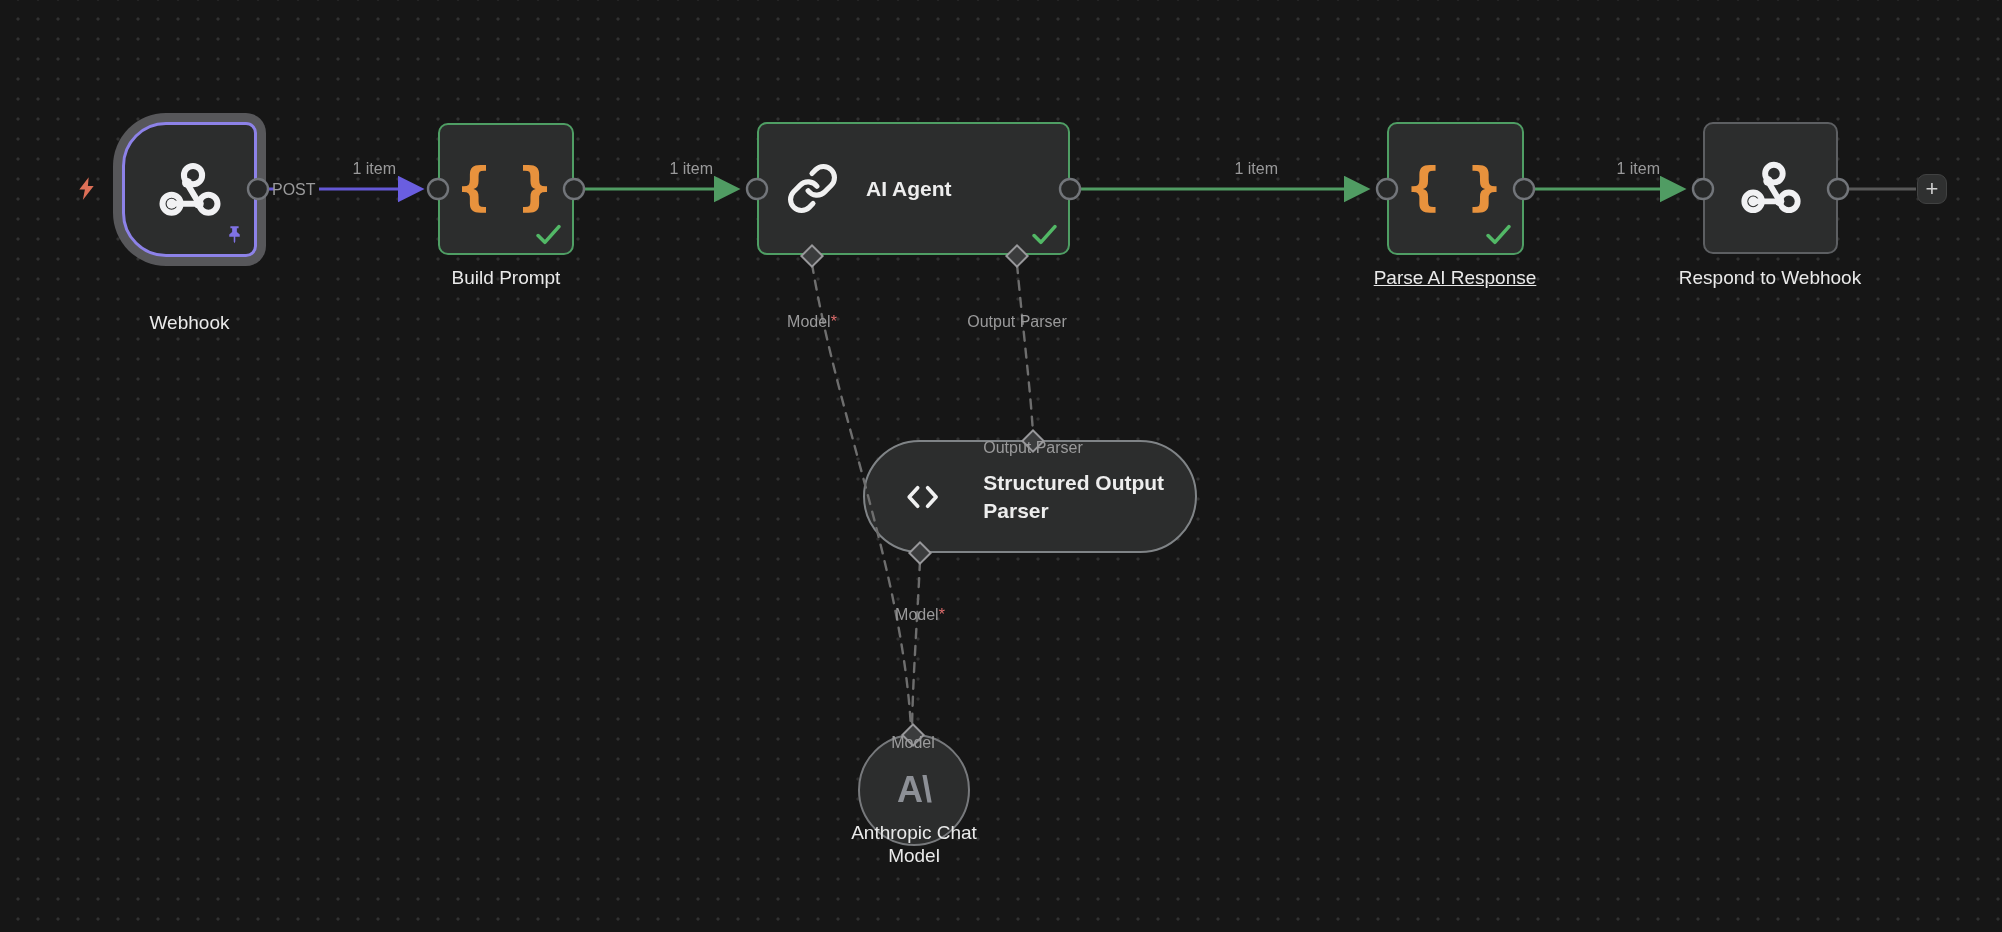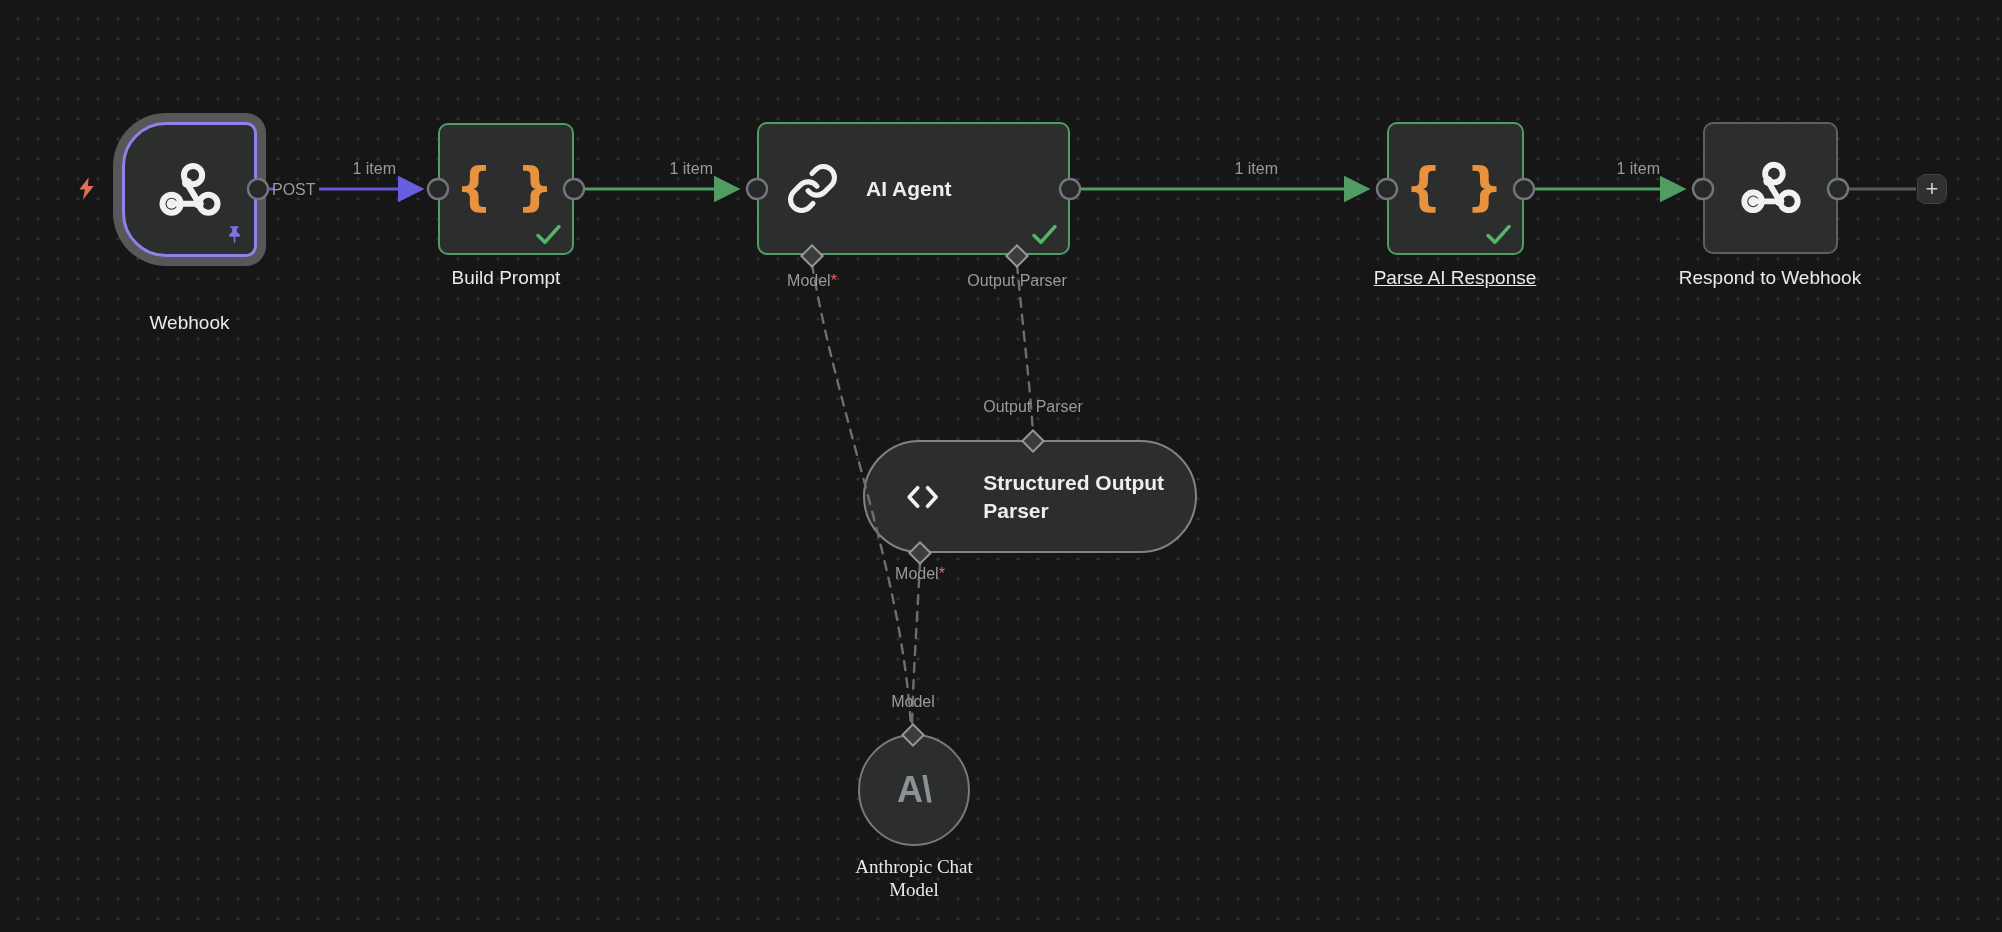--- a/index.html
+++ b/index.html
@@ -15,21 +15,21 @@
         display:flex;align-items:center;justify-content:center;}
   .node-sq{border:2.5px solid #4f9e64;border-radius:10px;}
   .node-webhook{border:3px solid #8d82e8;border-radius:44px 11px 11px 44px;
                 box-shadow:0 0 0 9px #57575a;}
   .node-plain{border:2.5px solid #5d5f62;border-radius:10px;}
   .node-pill{border:2px solid #808487;border-radius:58px;justify-content:flex-start;}
   .node-circle{border:2px solid #77797c;border-radius:50%;}
   .node-label{position:absolute;z-index:2;color:#eaeaea;font-size:19px;font-weight:500;
               text-align:center;line-height:23px;}
   .edge-label{position:absolute;z-index:6;color:#9a9a9b;font-size:16px;text-align:right;}
-  .port-label{position:absolute;z-index:6;color:#9a9a9b;font-size:16px;text-align:center;}
+  .port-label{position:absolute;z-index:6;color:#9a9a9b;font-size:16px;text-align:center;margin-top:41px;}
   .req{color:#e06e6e;}
   .inner-title{color:#ededed;font-size:21px;font-weight:600;text-align:center;}
   .code-glyph{font-weight:700;font-size:52px;letter-spacing:3px;color:#e8923d;
               padding-bottom:6px;font-family:"DejaVu Sans",sans-serif;}
   .check{position:absolute;right:11px;bottom:8px;width:25px;height:21px;}
   .pin{position:absolute;right:9px;bottom:9px;width:21px;height:21px;}
   .bolt{position:absolute;left:76px;top:175px;width:21px;height:27px;z-index:2;}
   .plus-btn{position:absolute;left:1917px;top:174px;width:30px;height:30px;z-index:2;
             box-sizing:border-box;background:#2f3030;border:1px solid #414242;border-radius:9px;
             color:#d0d0d0;font-size:22px;line-height:27px;text-align:center;cursor:pointer;}
@@ -168,21 +168,21 @@
   </div>
   <div class="port-label" style="left:958px;top:398px;width:150px;">Output Parser</div>
   <div class="port-label" style="left:870px;top:565px;width:100px;">
     <span>Model</span><span class="req">*</span>
   </div>
 
   <div class="node node-circle" style="left:858px;top:734px;width:112px;height:112px;">
     <span class="anthropic-glyph">A\</span>
   </div>
   <div class="port-label" style="left:863px;top:693px;width:100px;">Model</div>
-  <div class="node-label" style="left:829px;top:855px;width:170px;font-family:Liberation Serif, serif;">Anthropic Chat Model</div>
+  <div class="node-label" style="left:829px;top:821px;width:170px;">Anthropic Chat Model</div>
 
   <div class="edge-label" style="left:272px;top:181px;">POST</div>
   <div class="edge-label" style="left:296px;top:160px;width:100px;">1 item</div>
   <div class="edge-label" style="left:613px;top:160px;width:100px;">1 item</div>
   <div class="edge-label" style="left:1178px;top:160px;width:100px;">1 item</div>
   <div class="edge-label" style="left:1560px;top:160px;width:100px;">1 item</div>
 
 </div>
 
 </body></html>

